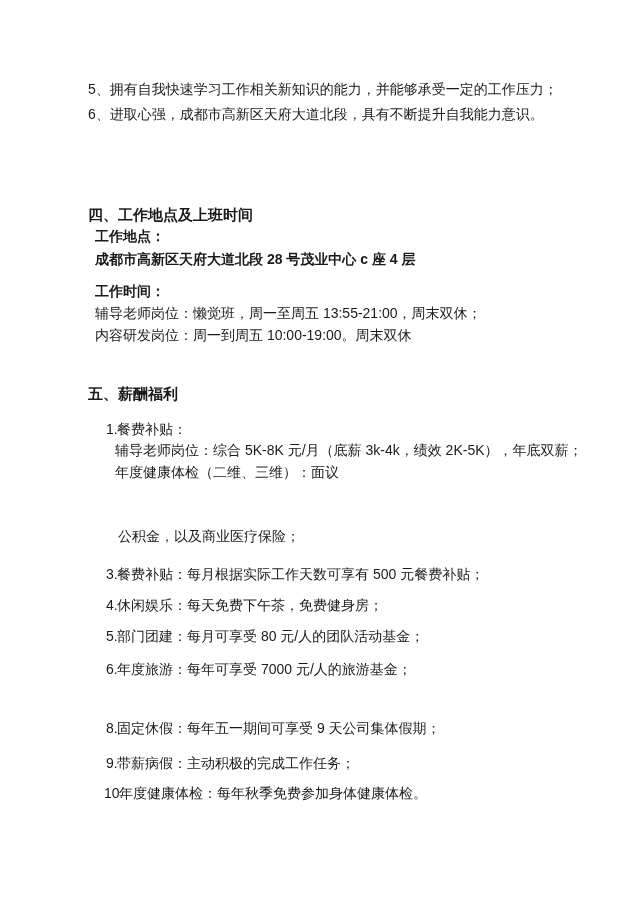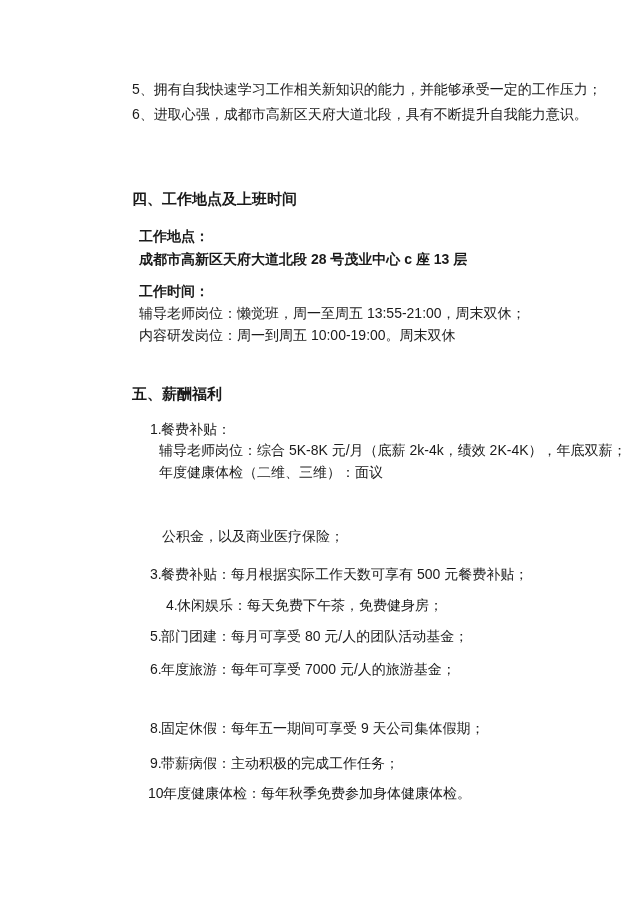--- a/index.html
+++ b/index.html
@@ -10,58 +10,57 @@
     background: #ffffff;
     font-family: "Liberation Sans", "DejaVu Sans", sans-serif;
     color: #1a1a1a;
     overflow: hidden;
   }
   .line {
     position: absolute;
     white-space: nowrap;
     font-size: 14px;
     line-height: 20px;
-    margin-left: 44px;
   }
   .h {
     font-size: 15px;
     font-weight: bold;
     line-height: 22px;
   }
   .b { font-weight: bold; text-align: center; }
   .num  { display: inline-block; width: 11px; }
   .num10 { display: inline-block; width: 15px; }
 </style>
 </head>
 <body>
 
 <div class="page">
 
   <div class="line" style="left:88px; top:79px"><span>5、</span><span>拥有自我快速学习工作相关新知识的能力，并能够承受一定的工作压力；</span></div>
   <div class="line" style="left:88px; top:104px"><span>6、</span><span>进取心强，成都市高新区天府大道北段，具有不断提升自我能力意识。</span></div>
 
-  <div class="line h" style="left:88px; top:188px">四、工作地点及上班时间</div>
+  <div class="line h" style="left:88px; top:204px">四、工作地点及上班时间</div>
 
   <div class="line b" style="left:95px; top:226px">工作地点：</div>
-  <div class="line b" style="left:95px; top:249px">成都市高新区天府大道北段 28 号茂业中心 c 座 13 层</div>
+  <div class="line b" style="left:95px; top:249px">成都市高新区天府大道北段 28 号茂业中心 c 座 4 层</div>
 
   <div class="line b" style="left:95px; top:281px">工作时间：</div>
   <div class="line" style="left:95px; top:303px">辅导老师岗位：懒觉班，周一至周五 13:55-21:00，周末双休；</div>
   <div class="line" style="left:95px; top:325px">内容研发岗位：周一到周五 10:00-19:00。周末双休</div>
 
   <div class="line h" style="left:88px; top:383px">五、薪酬福利</div>
 
   <div class="line" style="left:106px; top:419px"><span class="num">1.</span><span>餐费补贴：</span></div>
-  <div class="line" style="left:115px; top:440px">辅导老师岗位：综合 5K-8K 元/月（底薪 2k-4k，绩效 2K-4K），年底双薪；</div>
+  <div class="line" style="left:115px; top:440px">辅导老师岗位：综合 5K-8K 元/月（底薪 3k-4k，绩效 2K-5K），年底双薪；</div>
   <div class="line" style="left:115px; top:462px">年度健康体检（二维、三维）：面议</div>
 
   <div class="line" style="left:118px; top:526px">公积金，以及商业医疗保险；</div>
 
   <div class="line" style="left:106px; top:564px"><span class="num">3.</span><span>餐费补贴：每月根据实际工作天数可享有 500 元餐费补贴；</span></div>
-  <div class="line" style="left:122px; top:595px"><span class="num">4.</span><span>休闲娱乐：每天免费下午茶，免费健身房；</span></div>
+  <div class="line" style="left:106px; top:595px"><span class="num">4.</span><span>休闲娱乐：每天免费下午茶，免费健身房；</span></div>
   <div class="line" style="left:106px; top:626px"><span class="num">5.</span><span>部门团建：每月可享受 80 元/人的团队活动基金；</span></div>
   <div class="line" style="left:106px; top:659px"><span class="num">6.</span><span>年度旅游：每年可享受 7000 元/人的旅游基金；</span></div>
   <div class="line" style="left:106px; top:718px"><span class="num">8.</span><span>固定休假：每年五一期间可享受 9 天公司集体假期；</span></div>
   <div class="line" style="left:106px; top:753px"><span class="num">9.</span><span>带薪病假：主动积极的完成工作任务；</span></div>
 
   <div class="line" style="left:104px; top:783px"><span class="num10">10.</span><span>年度健康体检：每年秋季免费参加身体健康体检。</span></div>
 
 </div>
 
 </body></html>

